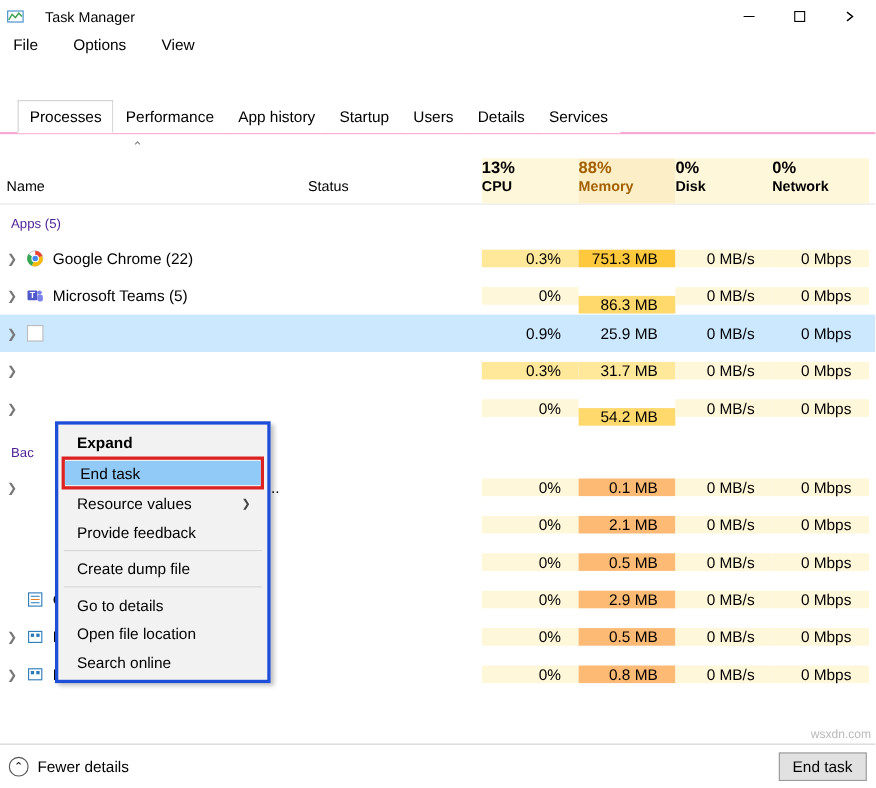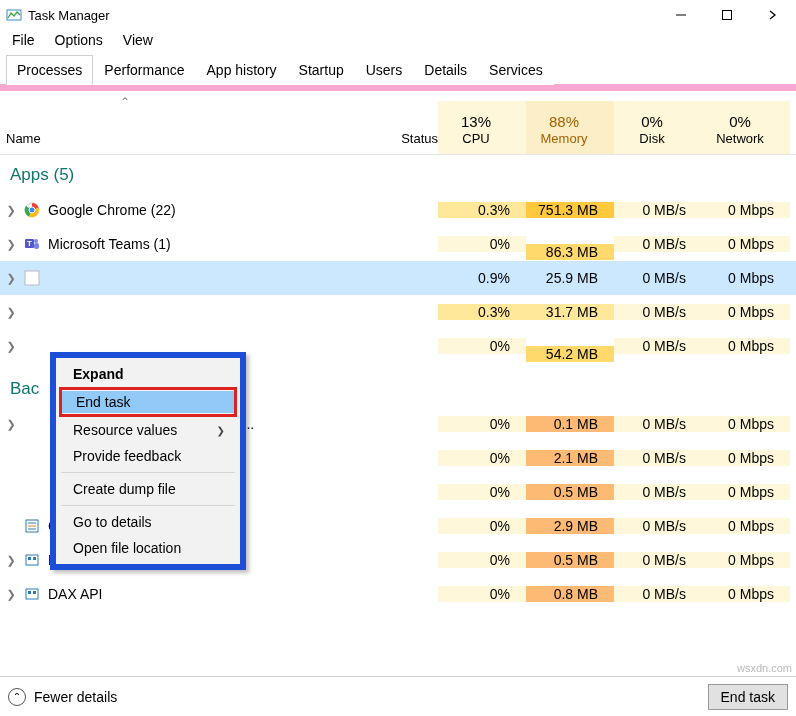--- a/index.html
+++ b/index.html
@@ -1,56 +1,56 @@
 <!DOCTYPE html>
 <html><head>
 <meta charset="utf-8">
 <style>
 * { margin: 0; padding: 0; box-sizing: border-box; font-family: "Segoe UI", Arial, sans-serif; }
 body { width: 796px; height: 716px; background: #fff; font-size: 13px; color: #000; overflow: hidden; position: relative; }
-.titlebar { display: flex; align-items: center; height: 30px; padding: 0 0 0 6px; }
+.titlebar { display: flex; align-items: center; height: 30px; padding: 0 0 0 6px; gap: 13px; }
 .titlebar .icon { width: 16px; height: 16px; margin-right: 6px; }
 .title { font-size: 13px; flex: 0 0 auto; }
 .win-controls { margin-left: auto; display: flex; }
 .win-btn { width: 46px; height: 30px; display: flex; align-items: center; justify-content: center; font-size: 13px; color: #222; }
-.menubar { display: flex; gap: 8px; padding: 2px 6px 6px 6px; height: 24px; align-items: center; }
+.menubar { display: flex; gap: 20px; padding: 2px 6px 6px 6px; height: 24px; align-items: center; }
 .menubar span { font-size: 14px; padding: 0 6px; }
-.tabs { display: flex; border-bottom: 7px solid #f9a8d4; padding-left: 6px; }
+.tabs { display: flex; border-bottom: 2px solid #f9a8d4; padding-left: 16px; margin-top: 36px; }
 .tab { padding: 6px 10px; font-size: 14px; border: 1px solid transparent; border-bottom: none; position: relative; top: 1px; background: #fff; }
 .tab.active { border-color: #d0d0d0; border-bottom: 1px solid #fff; }
 .header-row { display: flex; align-items: flex-end; border-bottom: 1px solid #e5e5e5; height: 64px; position: relative; }
 .header-row .name-col { flex: 0 0 280px; padding: 0 0 8px 6px; font-size: 13px; }
-.header-row .status-col { flex: 0 0 158px; padding: 0 0 8px 0; font-size: 13px; text-align: right; }
-.header-row .num-col { flex: 0 0 88px; text-align: center; padding: 12px 12px 8px 0; }
+.header-row .status-col { flex: 0 0 158px; padding: 0 0 8px 0; font-size: 13px; }
+.header-row .num-col { flex: 0 0 88px; text-align: left; padding: 0 12px 8px 0; font-weight: bold; }
 .num-col .pct { font-size: 15px; line-height: 1.2; }
 .num-col .lbl { font-size: 13px; }
 .sort-arrow { position: absolute; left: 120px; top: 4px; color: #888; font-size: 12px; }
 .cpu-head { background: #fff7d9; }
 .mem-head { background: #fcefc7; color: #a35f00; margin-top: 11px; }
 .disk-head { background: #fff7d9; }
 .net-head { background: #fff7d9; }
 .body-area { position: relative; height: 564px; overflow: hidden; }
-.group-label { color: #0f766e; font-size: 17px; padding: 10px 0 8px 10px; }
+.group-label { color: #4c1d95; font-size: 12px; padding: 10px 0 8px 10px; }
 .row { display: flex; align-items: center; height: 34px; }
 .row .exp { width: 22px; text-align: center; color: #777; font-size: 11px; }
 .row .ico { width: 20px; display: flex; justify-content: center; }
 .row .nm { flex: 0 0 238px; padding-left: 6px; font-size: 14px; white-space: nowrap; overflow: hidden; text-overflow: ellipsis; }
 .row .st { flex: 0 0 158px; }
 .row .c { flex: 0 0 88px; text-align: right; padding-right: 16px; font-size: 14px; }
 .c.cpu0 { background: #fff7d9; }
 .c.cpu1 { background: #ffe89a; }
 .c.mem0 { background: #fdba74; }
 .c.mem1 { background: #ffe89a; }
 .c.mem2 { background: #ffd96b; margin-top: 16px; }
 .c.mem3 { background: #ffc83d; }
 .c.disk0 { background: #fff7d9; }
 .c.net0 { background: #fff7d9; }
 .row.sel { background: #cce8ff; }
 .row.sel .c { background: #cce8ff !important; }
-.ctx-menu { position: absolute; left: 50px; top: 197px; width: 196px; background: #f2f2f2; border: 6px solid #1d4ed8; box-shadow: 3px 3px 4px rgba(0,0,0,0.25); z-index: 50; padding: 3px; }
+.ctx-menu { position: absolute; left: 50px; top: 197px; width: 196px; background: #f2f2f2; border: 3px solid #1d4ed8; box-shadow: 3px 3px 4px rgba(0,0,0,0.25); z-index: 50; padding: 3px; }
 .ctx-item { padding: 5px 12px 5px 14px; font-size: 14px; display: flex; align-items: center; justify-content: space-between; }
 .ctx-item.hl { background: #91c9f7; }
 .ctx-item.bold { font-weight: 600; }
 .ctx-sep { height: 1px; background: #d6d6d6; margin: 3px 2px; }
 .red-box { border: 3px solid #d22; padding: 1px 0; }
 .red-box .ctx-item { padding-top: 3px; padding-bottom: 3px; }
 .scroll-track { position: absolute; left: 0; right: 0; bottom: 0; height: 17px; background: #f0f0f0; display: flex; }
 .scroll-thumb-v { height: 17px; background: #c2c2c2; }
 .footer { position: absolute; left: 0; right: 0; bottom: 0; height: 40px; border-top: 1px solid #d0d0d0; display: flex; align-items: center; padding: 0 8px; background: #fff; }
 .footer .fewer { display: flex; align-items: center; gap: 8px; font-size: 14px; }
@@ -154,21 +154,21 @@
   <div class="row">
     <div class="exp">❯</div>
     <div class="ico">
         <svg width="16" height="16">
           <rect x="1" y="3" width="9" height="9" rx="1" fill="#5059c9"></rect>
           <text x="5.5" y="10" font-size="8" fill="#fff" text-anchor="middle" font-weight="bold">T</text>
           <circle cx="12" cy="5" r="2" fill="#7b83eb"></circle>
           <rect x="10" y="7" width="5" height="6" rx="2" fill="#7b83eb"></rect>
         </svg>
       </div>
-    <div class="nm">Microsoft Teams (1)</div>
+    <div class="nm">Microsoft Teams (5)</div>
     <div class="st"></div>
     <div class="c cpu0">0%</div>
     <div class="c mem2">86.3 MB</div>
     <div class="c disk0">0 MB/s</div>
     <div class="c net0">0 Mbps</div>
   </div>
 
   <div class="row sel">
     <div class="exp">❯</div>
     <div class="ico">
@@ -308,20 +308,21 @@
     <div class="ctx-item">
         <span>Resource values</span>
         <span style="font-size:10px;color:#444;">❯</span>
       </div>
     <div class="ctx-item">Provide feedback</div>
     <div class="ctx-sep"></div>
     <div class="ctx-item">Create dump file</div>
     <div class="ctx-sep"></div>
     <div class="ctx-item">Go to details</div>
     <div class="ctx-item">Open file location</div>
+    <div class="ctx-item">Search online</div>
   </div>
 
 </div>
 
 <div class="watermark">wsxdn.com</div>
 
 <div class="footer">
   <div class="fewer">
     <div class="circ">⌃</div>
     <span>Fewer details</span>

